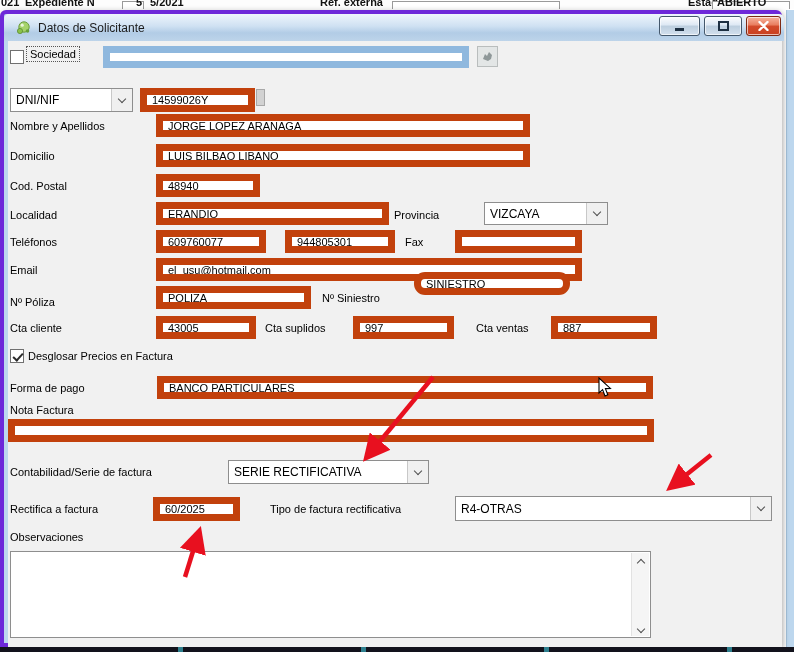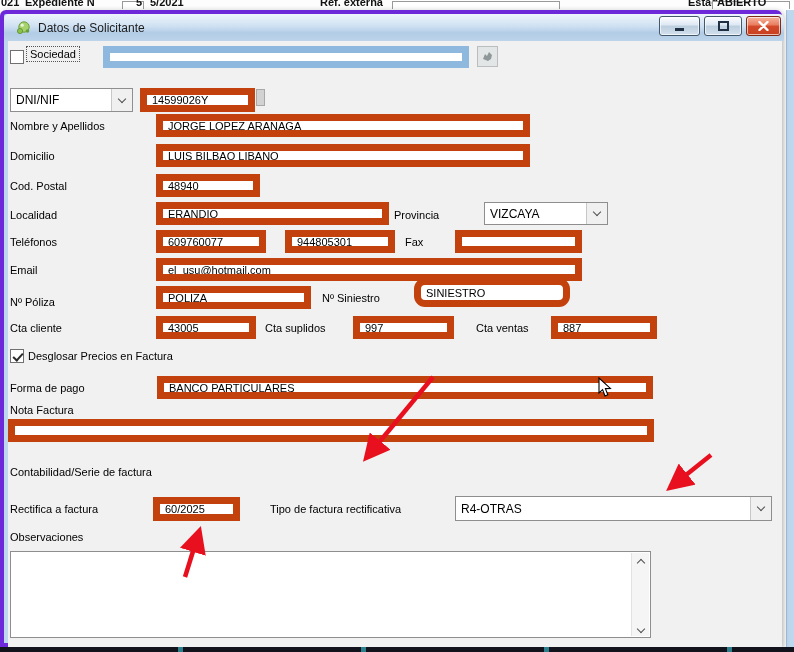--- a/index.html
+++ b/index.html
@@ -169,39 +169,45 @@
   <input class="tb" style="left: 285px; top: 230px; width: 110px; height: 23px;" value="944805301">
   <span class="lbl" style="left:405px; top:236px;">Fax</span>
   <input class="tb" style="left: 455px; top: 230px; width: 127px; height: 23px;" value="">
 
   <span class="lbl" style="left:10px; top:264px;">Email</span>
   <input class="tb" style="left: 156px; top: 258px; width: 426px; height: 23px;" value="el_usu@hotmail.com">
 
   <span class="lbl" style="left:10px; top:296px;">Nº Póliza</span>
   <input class="tb" style="left: 156px; top: 286px; width: 155px; height: 23px;" value="POLIZA">
   <span class="lbl" style="left:322px; top:292px;">Nº Siniestro</span>
-  <input class="tb" style="left: 414px; top: 278px; width: 156px; height: 29px; border-radius: 11px;" value="SINIESTRO">
+  <input class="tb" style="left: 414px; top: 272px; width: 156px; height: 23px; border-radius: 11px;" value="SINIESTRO">
 
   <span class="lbl" style="left:10px; top:322px;">Cta cliente</span>
   <input class="tb" style="left: 156px; top: 316px; width: 100px; height: 23px;" value="43005">
   <span class="lbl" style="left:265px; top:322px;">Cta suplidos</span>
   <input class="tb" style="left: 353px; top: 316px; width: 101px; height: 23px;" value="997">
   <span class="lbl" style="left:476px; top:322px;">Cta ventas</span>
   <input class="tb" style="left: 551px; top: 316px; width: 106px; height: 23px;" value="887">
 
   <span class="checkbox checked" style="left:10px; top:349px;"></span>
   <span class="lbl" style="left:28px; top:350px;">Desglosar Precios en Factura</span>
 
   <span class="lbl" style="left:10px; top:382px;">Forma de pago</span>
   <input class="tb" style="left: 157px; top: 376px; width: 496px; height: 23px;" value="BANCO PARTICULARES">
 
   <span class="lbl" style="left:10px; top:404px;">Nota Factura</span>
   <input class="tb" style="left: 8px; top: 419px; width: 646px; height: 23px;" value="">
 
   <span class="lbl" style="left:10px; top:466px;">Contabilidad/Serie de factura</span>
+  <div class="combo" style="left:228px; top:460px; width:201px; height:24px;">
+    <span class="ctxt">SERIE RECTIFICATIVA</span>
+    <span class="cbtn">
+        <span class="chev"></span>
+      </span>
+  </div>
 
   <span class="lbl" style="left:10px; top:503px;">Rectifica a factura</span>
   <input class="tb" style="left: 153px; top: 497px; width: 87px; height: 24px;" value="60/2025">
   <span class="lbl" style="left:270px; top:503px;">Tipo de factura rectificativa</span>
   <div class="combo" style="left:455px; top:496px; width:317px; height:25px;">
     <span class="ctxt">R4-OTRAS</span>
     <span class="cbtn">
         <span class="chev"></span>
       </span>
   </div>

